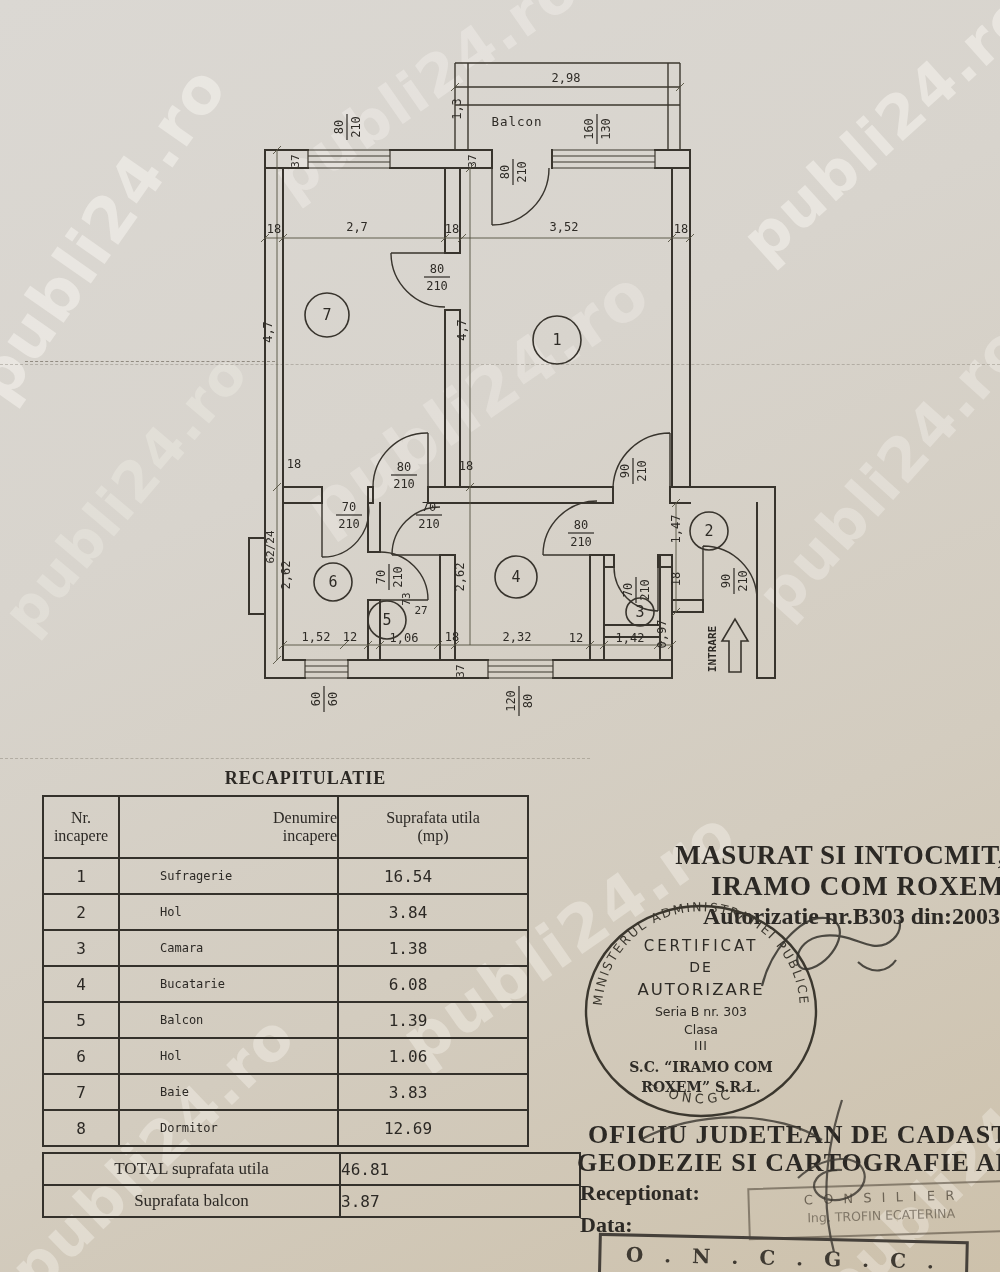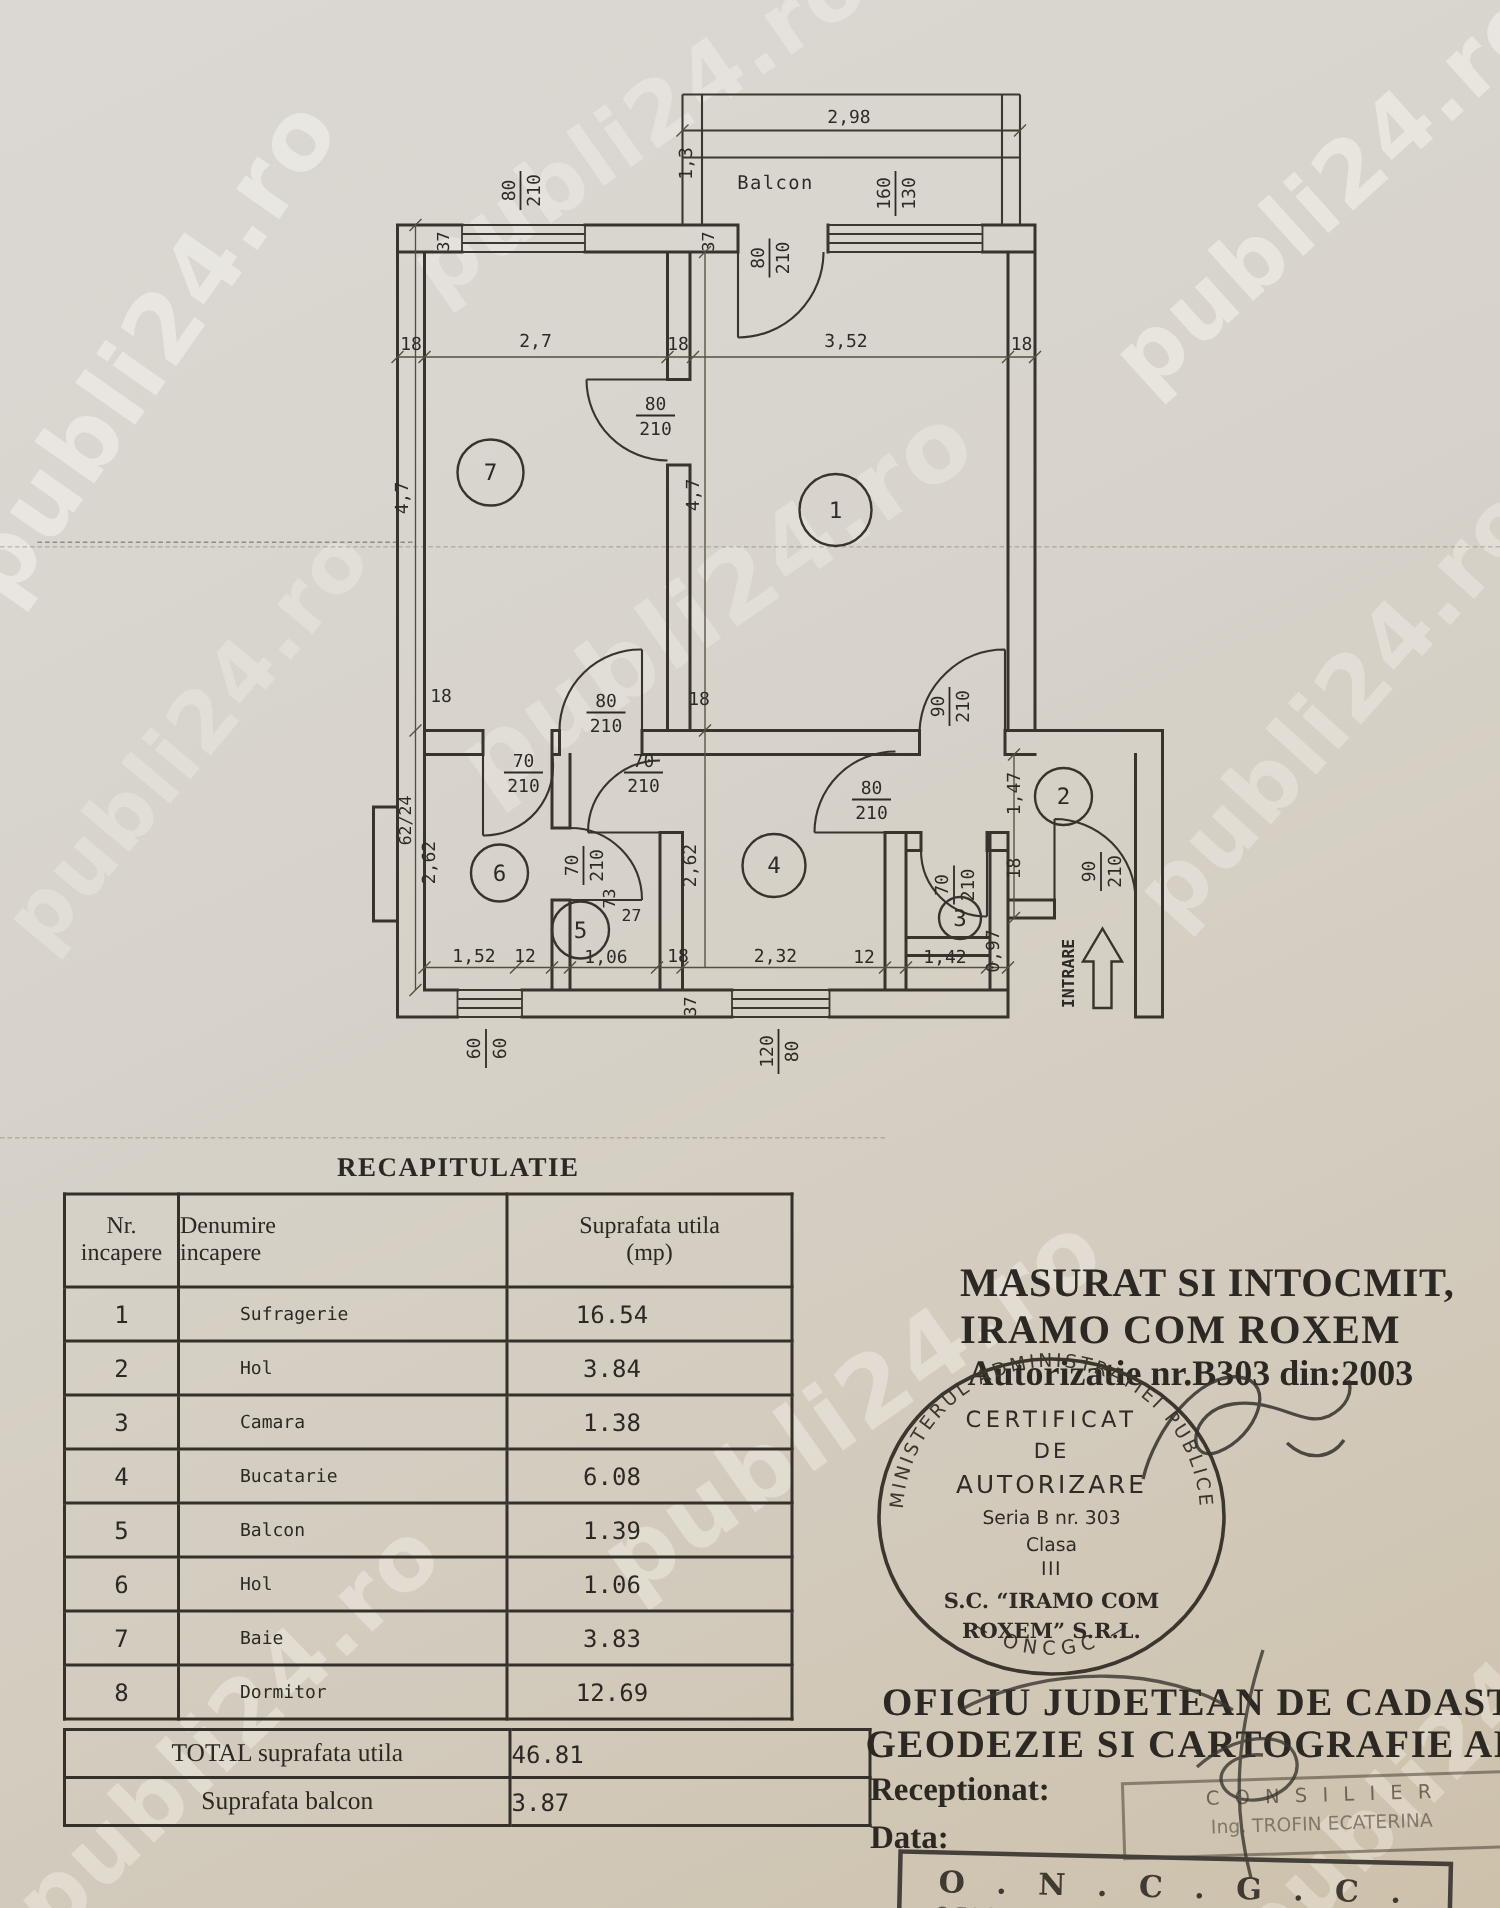--- a/index.html
+++ b/index.html
@@ -28,21 +28,21 @@
   .cad{font-family:"DejaVu Sans Mono",monospace;}
   .drow td{height:34px;}
   .nr{font-size:16px;text-align:center;}
   .nm{font-size:12px;padding-left:40px;}
   .ar{font-size:16px;text-align:center;padding-right:50px;}
   .totals{margin-top:5px;}
   .totals td{height:30px;margin-left:14px;}
   .tlabel{font-size:17px;text-align:center;width:295px;}
   .tval{font-family:"DejaVu Sans Mono",monospace;font-size:16px;text-align:left;padding-right:50px;width:188px;}
   .rline{position:absolute;font-weight:bold;white-space:nowrap;}
-  .ctr{text-align:left;}
+  .ctr{text-align:right;}
   .stampbox{position:absolute;left:748px;top:1184px;width:262px;height:48px;
     border:2px solid rgba(75,66,52,.55);transform:rotate(-1.8deg);color:rgba(70,62,50,.72);
     font-family:"DejaVu Sans",sans-serif;text-align:center;}
   .oncgcbox{position:absolute;left:598px;top:1237px;width:364px;height:70px;
     border:3px solid #45403a;transform:rotate(1.3deg);text-align:center;color:#3f3a32;}
   .oncgc1{font-family:"DejaVu Serif",serif;font-weight:bold;font-size:20px;letter-spacing:7px;margin-top:6px;}
   .oncgc2{font-family:"DejaVu Sans",sans-serif;font-size:14px;letter-spacing:3px;color:rgba(74,68,58,.85);margin-top:3px;}
 </style>
 </head>
 <body>

